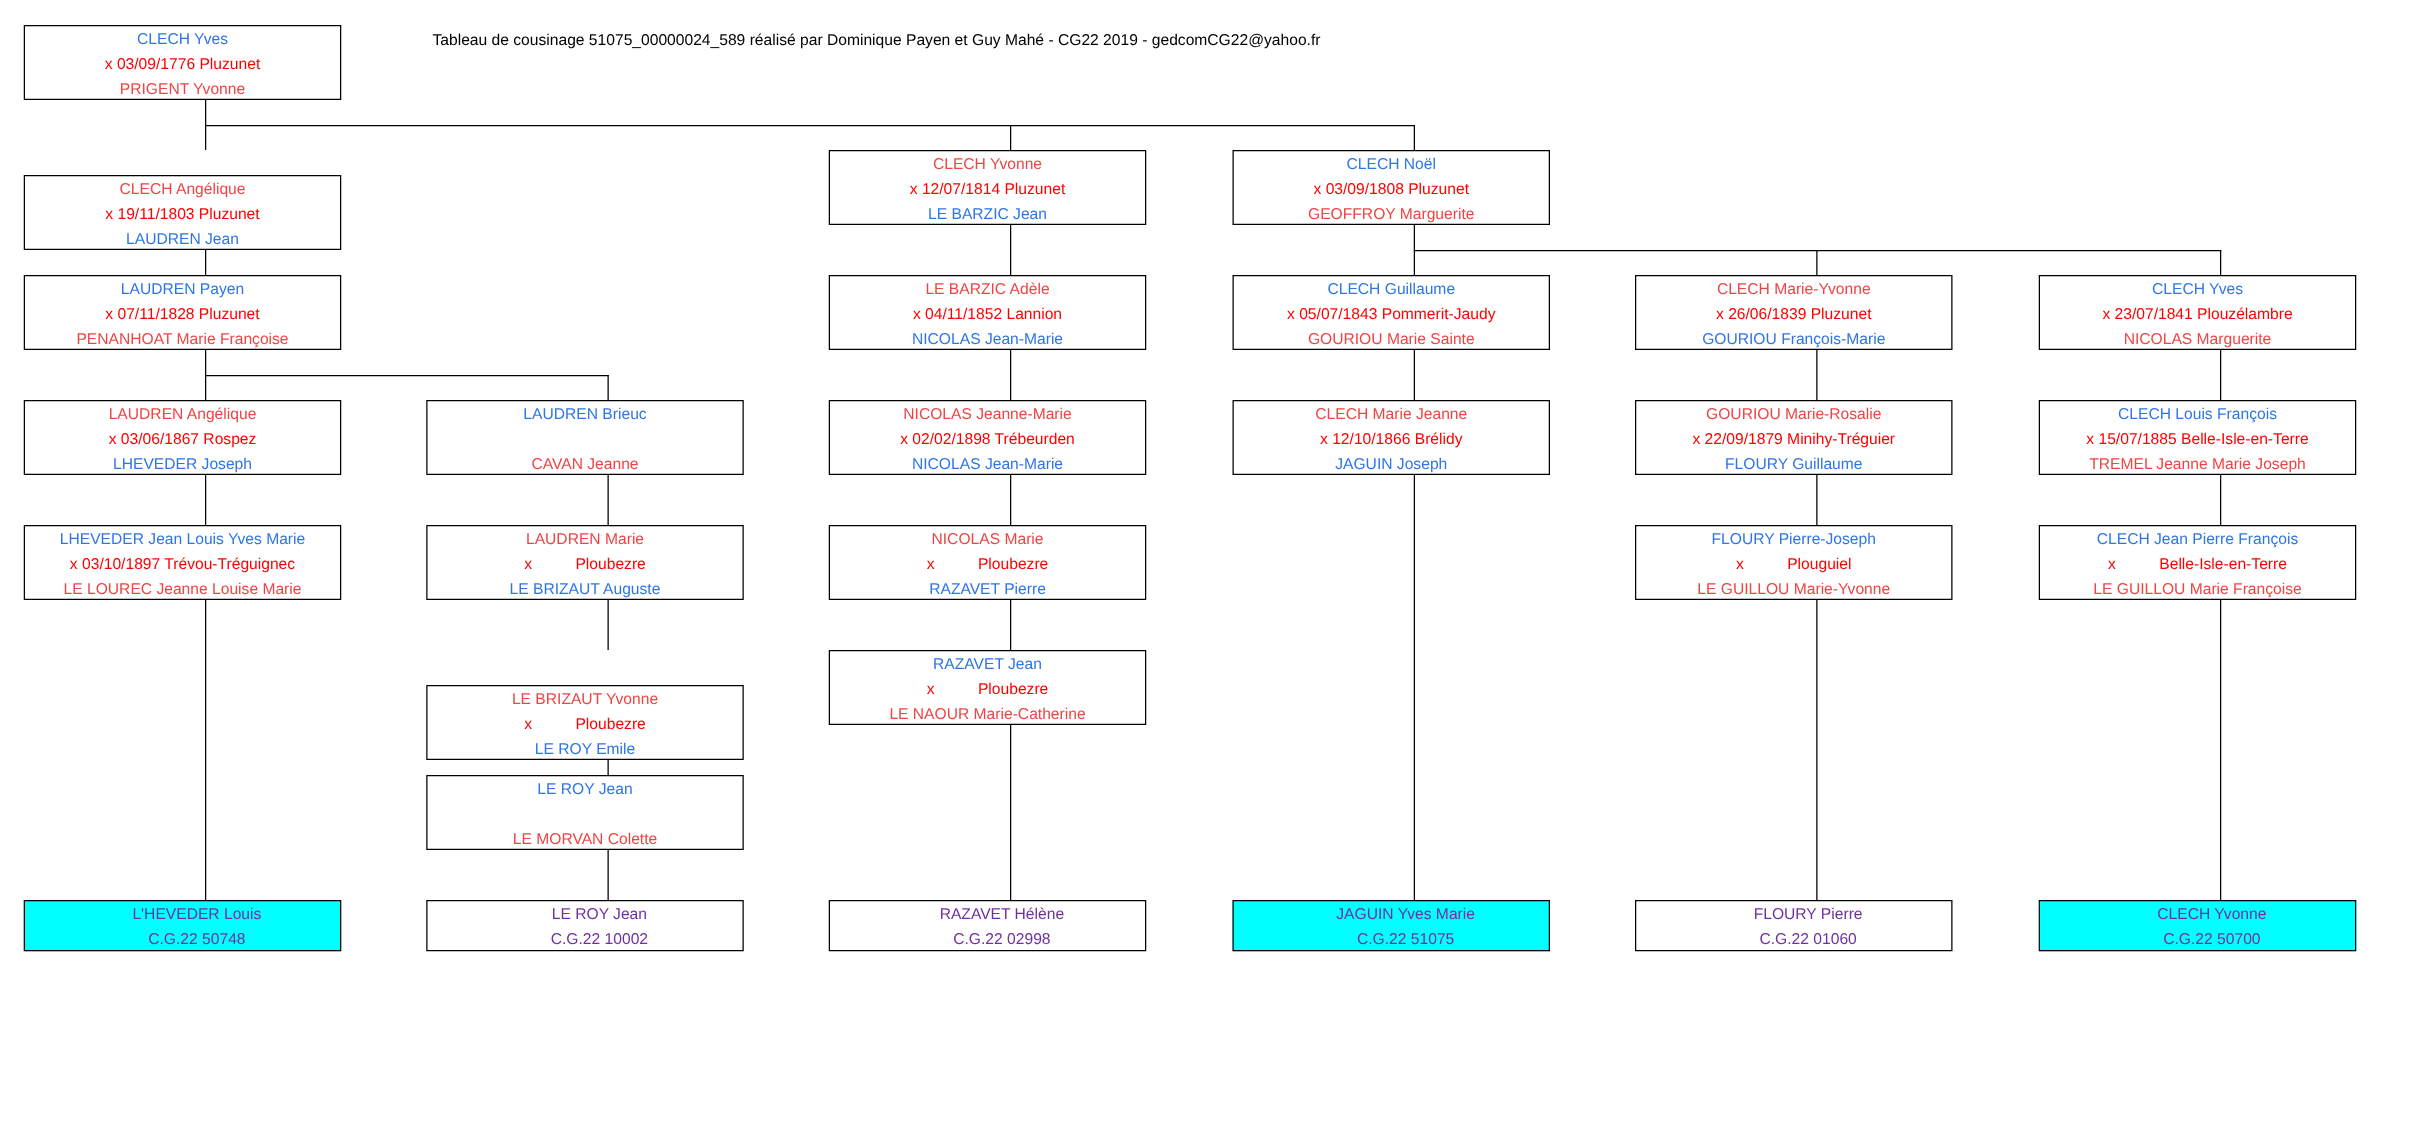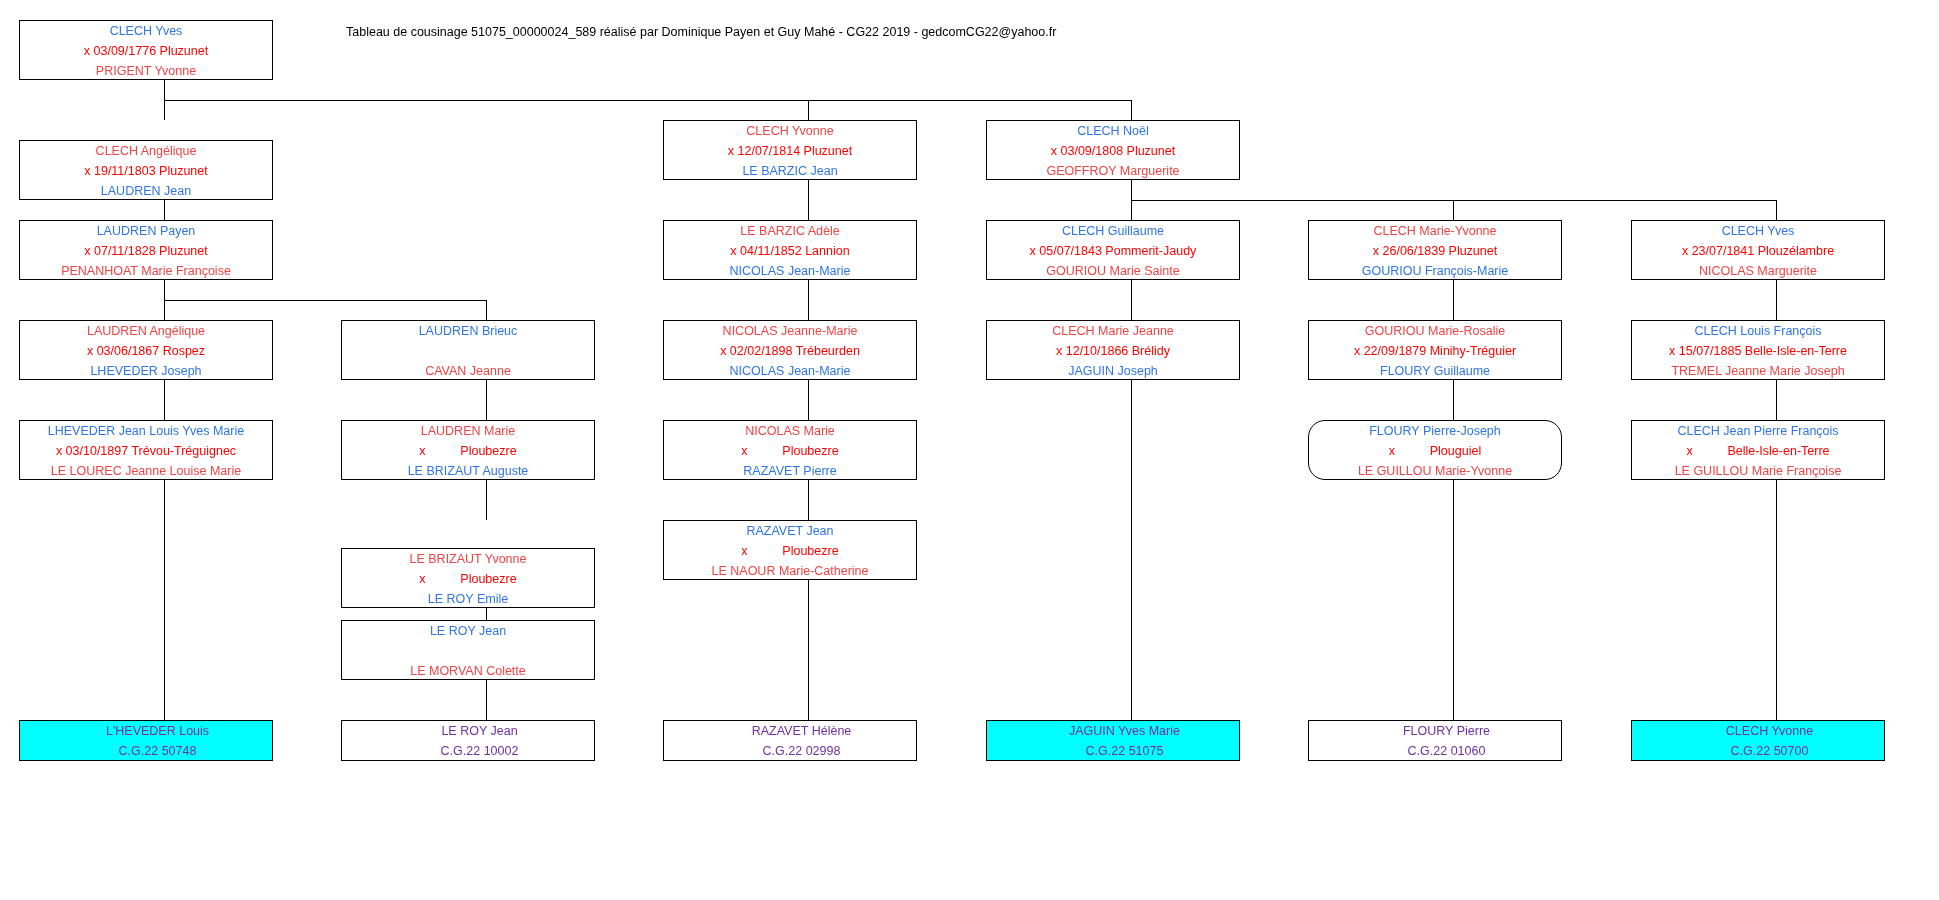--- a/index.html
+++ b/index.html
@@ -150,21 +150,21 @@
 <div class="box" style="left:341px;top:420px;">
   <div class="l green">LAUDREN Marie</div>
   <div class="l red">x          Ploubezre</div>
   <div class="l blue">LE BRIZAUT Auguste</div>
 </div>
 <div class="box" style="left:663px;top:420px;">
   <div class="l green">NICOLAS Marie</div>
   <div class="l red">x          Ploubezre</div>
   <div class="l blue">RAZAVET Pierre</div>
 </div>
-<div class="box" style="left:1308px;top:420px;border-radius:17px;">
+<div class="box" style="left:1308px;top:420px;">
   <div class="l blue">FLOURY Pierre-Joseph</div>
   <div class="l red">x          Plouguiel</div>
   <div class="l green">LE GUILLOU Marie-Yvonne</div>
 </div>
 <div class="box" style="left:1631px;top:420px;">
   <div class="l blue">CLECH Jean Pierre François</div>
   <div class="l red">x          Belle-Isle-en-Terre</div>
   <div class="l green">LE GUILLOU Marie Françoise</div>
 </div>
 

